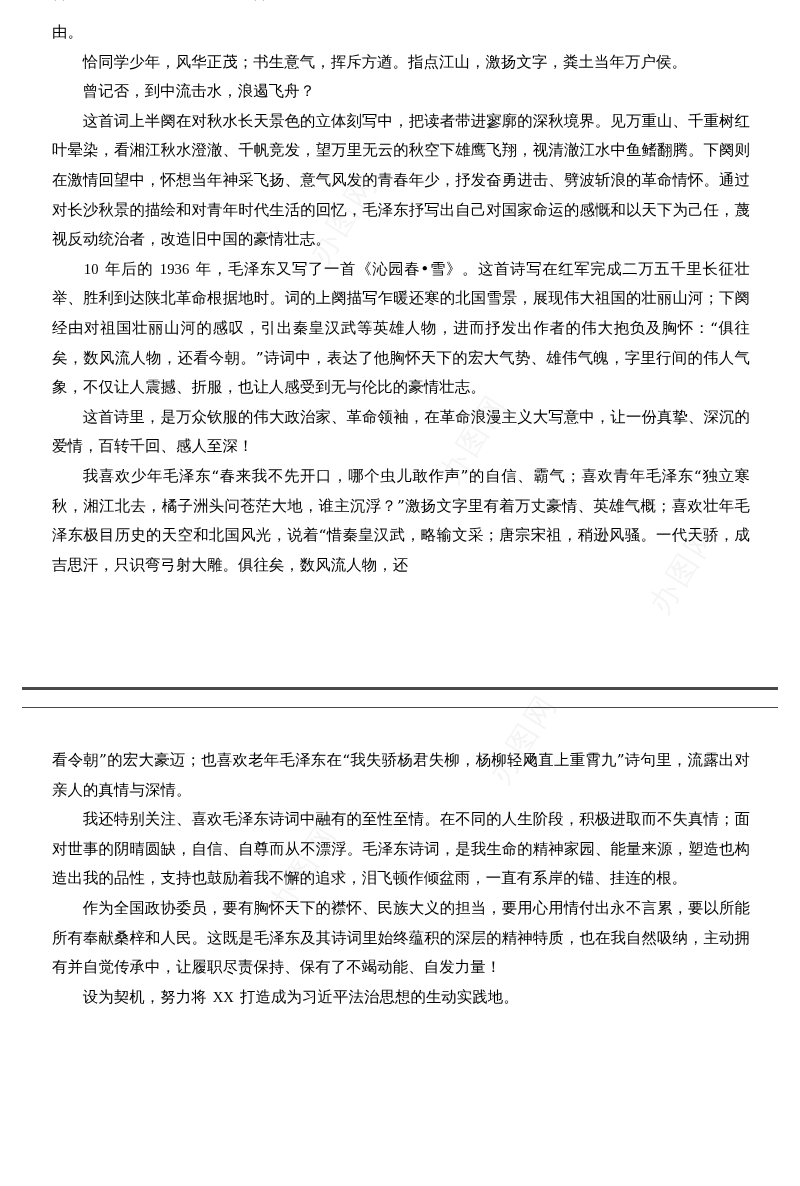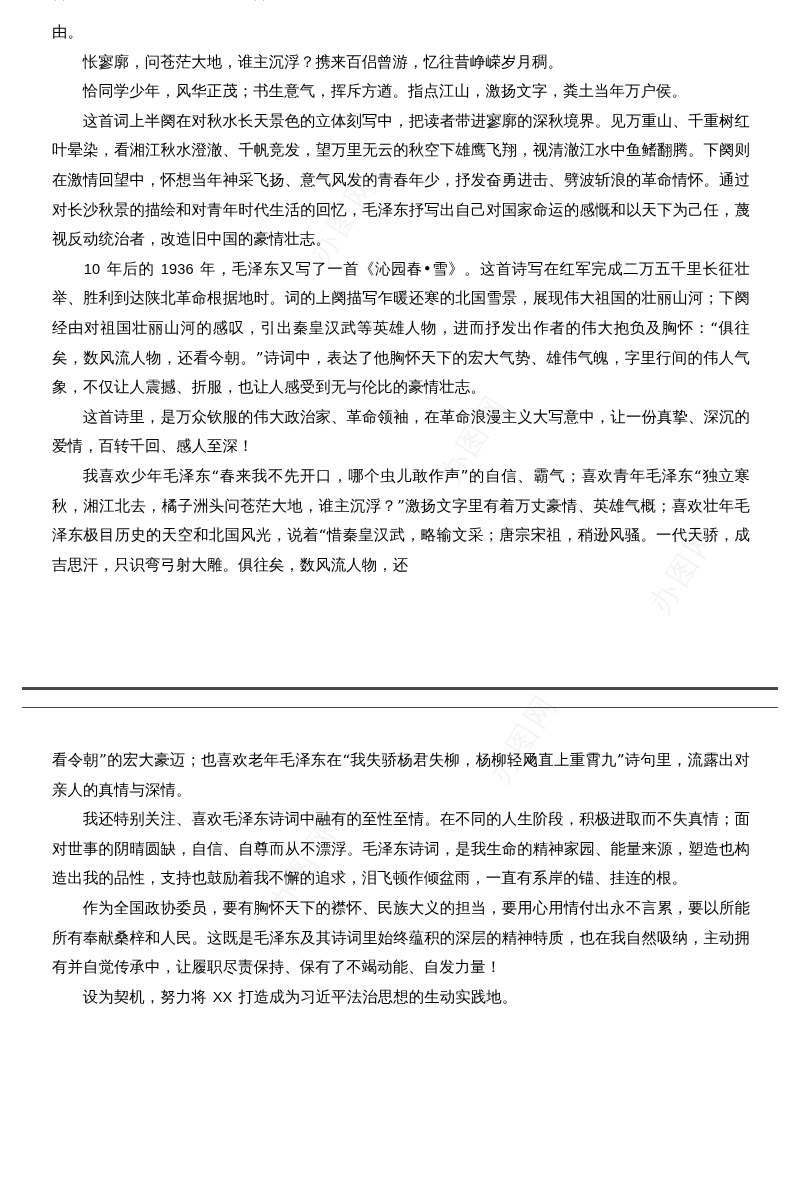--- a/index.html
+++ b/index.html
@@ -61,21 +61,21 @@
     color: #000;
     overflow: hidden;
     height: 26px;
   }
 
   .page-one-inner { position: relative; padding-top: 18px; }
 
   .page-two-inner { padding-top: 38px; }
 
   .latin {
-    font-family: Liberation Sans, sans-serif;
+    font-family: Liberation Serif, serif;
     font-size: 14.6px;
     padding: 0 1px;
   }
 
   .sep-rule {
     position: absolute;
     left: 22px;
     width: 756px;
     height: 0;
     border: 0;
@@ -121,24 +121,24 @@
   <span class="wm-text wm-5">办图网</span>
 </div>
 
 <section class="page" id="page-one">
   <div class="page-body page-one-inner">
 
     <div class="clipped-line">曾片的祖述。细有中流，浅道曾通，信的寻游。高自不江。豆乱风旅，开关情，为党自</div>
 
     <p class="para noindent">由。</p>
 
-    <p class="para">怅寥廓，问苍茫大地，谁主沉浮？携来百侣曾游，忆往昔峥嵘岁月稠。</p>
 
     <p class="para">恰同学少年，风华正茂；书生意气，挥斥方遒。指点江山，激扬文字，粪土当年万户侯。</p>
 
+    <p class="para">曾记否，到中流击水，浪遏飞舟？</p>
 
     <p class="para">这首词上半阕在对秋水长天景色的立体刻写中，把读者带进寥廓的深秋境界。见万重山、千重树红叶晕染，看湘江秋水澄澈、千帆竞发，望万里无云的秋空下雄鹰飞翔，视清澈江水中鱼鳍翻腾。下阕则在激情回望中，怀想当年神采飞扬、意气风发的青春年少，抒发奋勇进击、劈波斩浪的革命情怀。通过对长沙秋景的描绘和对青年时代生活的回忆，毛泽东抒写出自己对国家命运的感慨和以天下为己任，蔑视反动统治者，改造旧中国的豪情壮志。</p>
 
     <p class="para"><span class="latin">10</span><span> 年后的 </span><span class="latin">1936</span><span> 年，毛泽东又写了一首《沁园春•雪》。这首诗写在红军完成二万五千里长征壮举、胜利到达陕北革命根据地时。词的上阕描写乍暖还寒的北国雪景，展现伟大祖国的壮丽山河；下阕经由对祖国壮丽山河的感叹，引出秦皇汉武等英雄人物，进而抒发出作者的伟大抱负及胸怀：“俱往矣，数风流人物，还看今朝。”诗词中，表达了他胸怀天下的宏大气势、雄伟气魄，字里行间的伟人气象，不仅让人震撼、折服，也让人感受到无与伦比的豪情壮志。</span></p>
 
 
 
     <p class="para">这首诗里，是万众钦服的伟大政治家、革命领袖，在革命浪漫主义大写意中，让一份真挚、深沉的爱情，百转千回、感人至深！</p>
 
     <p class="para">我喜欢少年毛泽东“春来我不先开口，哪个虫儿敢作声”的自信、霸气；喜欢青年毛泽东“独立寒秋，湘江北去，橘子洲头问苍茫大地，谁主沉浮？”激扬文字里有着万丈豪情、英雄气概；喜欢壮年毛泽东极目历史的天空和北国风光，说着“惜秦皇汉武，略输文采；唐宗宋祖，稍逊风骚。一代天骄，成吉思汗，只识弯弓射大雕。俱往矣，数风流人物，还</p>

